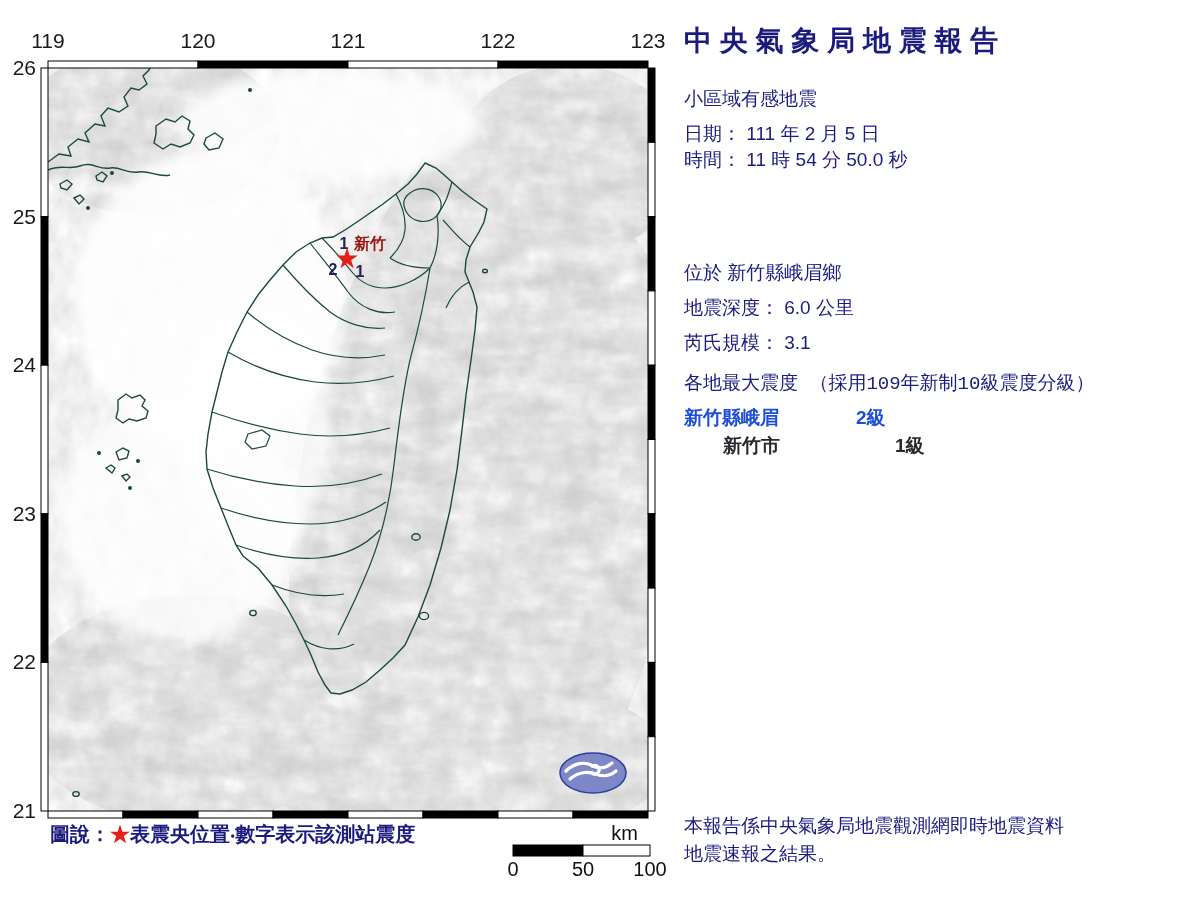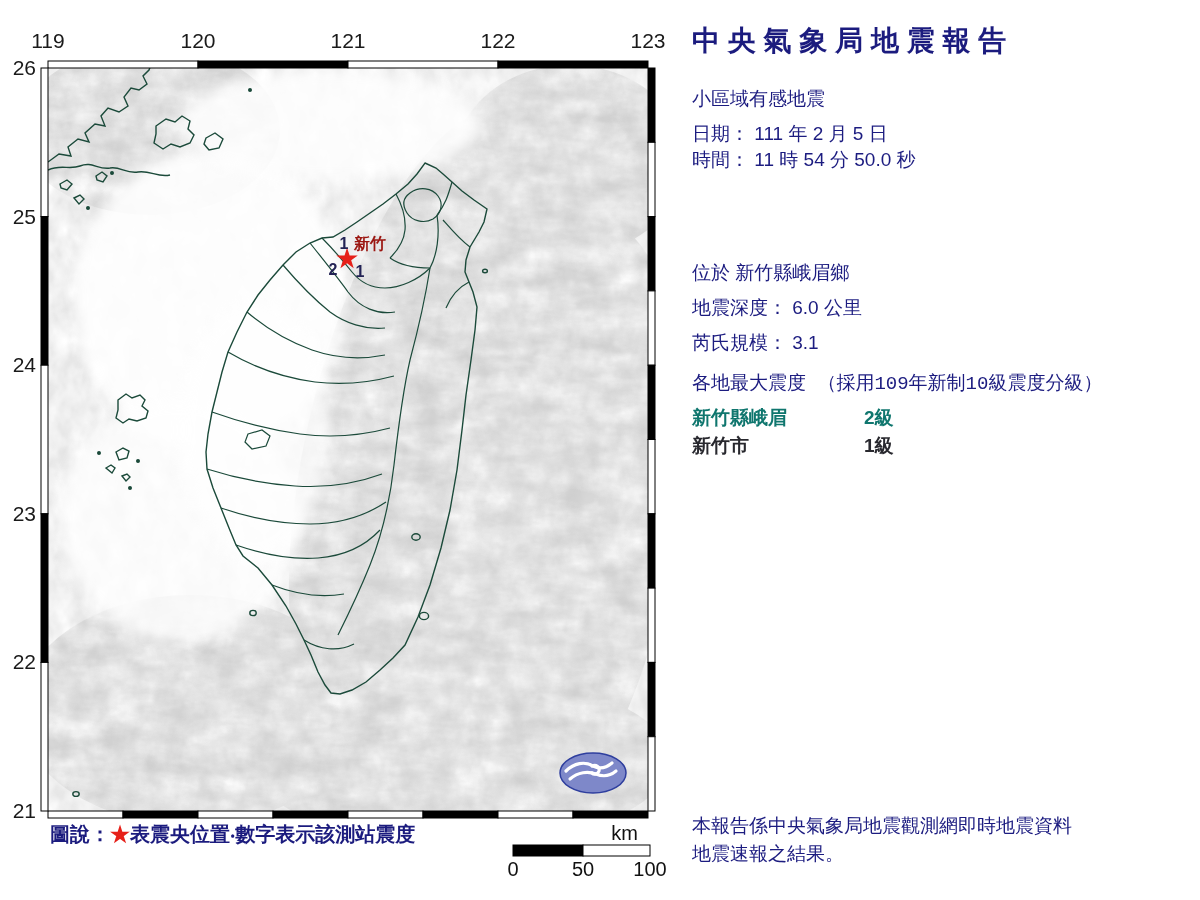--- a/index.html
+++ b/index.html
@@ -1,24 +1,24 @@
 <!DOCTYPE html>
 <html><head>
 <meta charset="utf-8">
 <style>
   html,body{margin:0;padding:0;background:#ffffff;}
   .page{position:relative;width:1200px;height:900px;background:#ffffff;overflow:hidden;
         font-family:"Liberation Sans", sans-serif;}
   .map-svg{position:absolute;left:0;top:0;}
-  .panel{position:absolute;left:0;top:0;width:972px;height:900px;pointer-events:none;margin-left:8px;}
+  .panel{position:absolute;left:0;top:0;width:972px;height:900px;pointer-events:none;}
   .line{position:absolute;color:#1c1c80;font-size:19px;white-space:nowrap;}
   .title{position:absolute;left:684px;top:22px;font-size:28px;font-weight:bold;color:#1b1b7e;white-space:nowrap;}
   .row{position:absolute;font-size:19px;font-weight:bold;white-space:nowrap;}
   .row .loc{display:inline-block;width:172px;}
-  .row-blue{color:#0f766e;}
+  .row-blue{color:#1d4ed8;}
   .row-dark{color:#28282e;}
   .footnote{position:absolute;color:#1c1c80;font-size:19px;white-space:nowrap;}
 </style>
 </head>
 <body>
 
 <div class="page">
 
   <svg class="map-svg" width="1200" height="900" viewBox="0 0 1200 900">
     <defs>
@@ -205,21 +205,21 @@
     <div class="line" style="left:684px;top:121px;">日期： 111 年 2 月 5 日</div>
     <div class="line" style="left:684px;top:147px;">時間： 11 時 54 分 50.0 秒</div>
     <div class="line" style="left:684px;top:260px;">位於 新竹縣峨眉鄉</div>
     <div class="line" style="left:684px;top:295px;">地震深度： 6.0 公里</div>
     <div class="line" style="left:684px;top:330px;">芮氏規模： 3.1</div>
     <div class="line" style="left:684px;top:370px;font-family:Liberation Mono, monospace;">各地最大震度 （採用109年新制10級震度分級）</div>
 
     <div class="row row-blue" style="left:684px;top:405px;">
       <span class="loc">新竹縣峨眉</span><span>2級</span>
     </div>
-    <div class="row row-dark" style="left:684px;top:433px;">
+    <div class="row row-dark" style="left:723px;top:433px;">
       <span class="loc">新竹市</span><span>1級</span>
     </div>
 
     <div class="footnote" style="left:684px;top:813px;">本報告係中央氣象局地震觀測網即時地震資料</div>
     <div class="footnote" style="left:684px;top:841px;">地震速報之結果。</div>
   </div>
 
 </div>
 
 </body></html>

